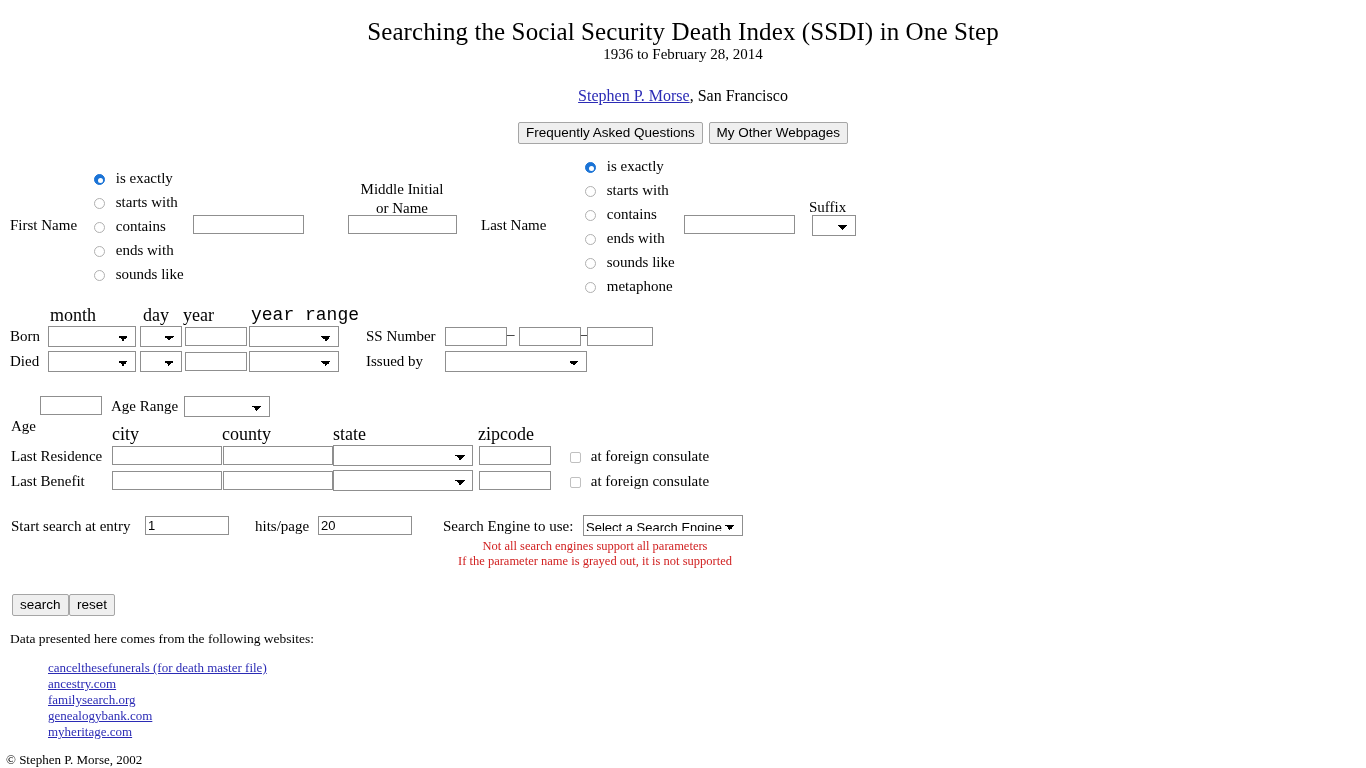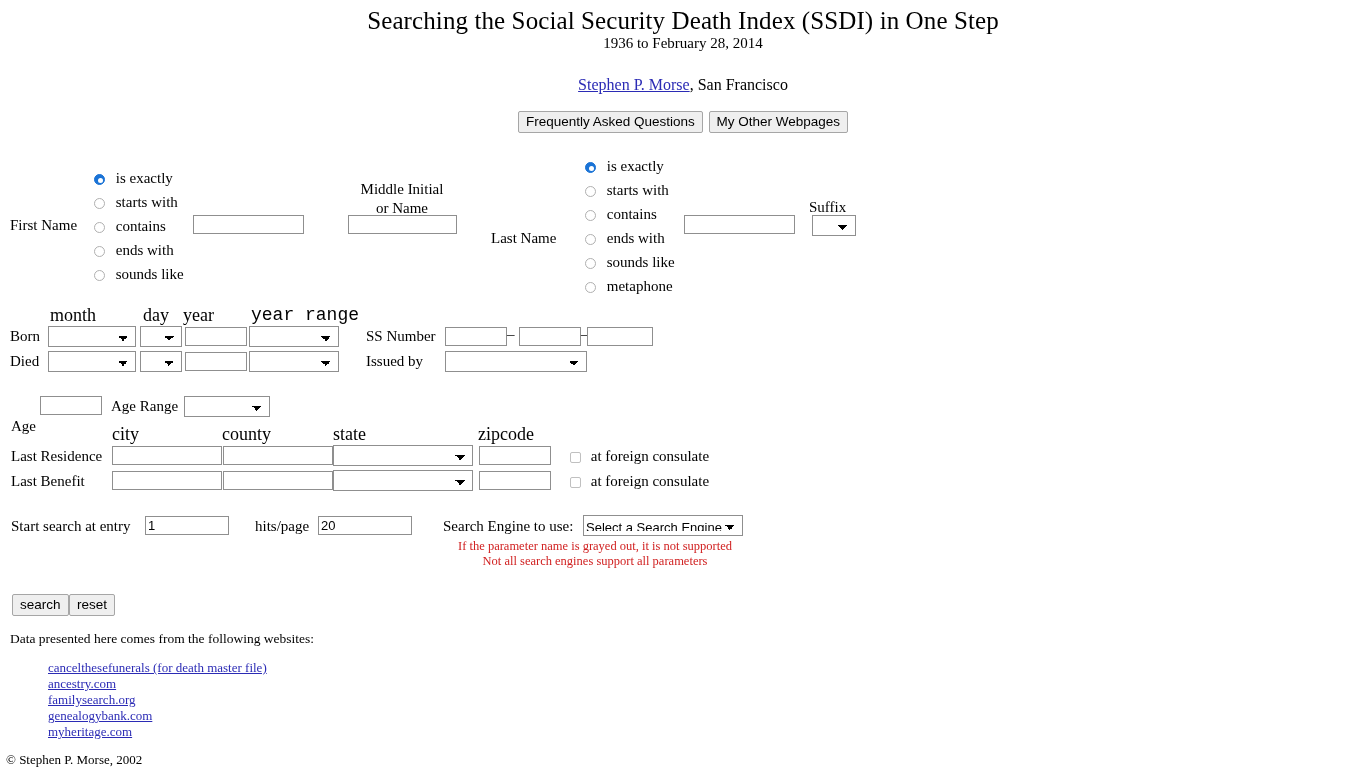--- a/index.html
+++ b/index.html
@@ -17,21 +17,21 @@
     position: relative;
     overflow: hidden;
   }
 
   
   .page-title {
     text-align: center;
     font-size: 25px;
     font-weight: normal;
     margin: 0;
-    padding-top: 7px;
+    padding-top: 18px;
     letter-spacing: 0.1px;
   }
   .page-subtitle {
     text-align: center;
     font-size: 15px;
   }
   .byline {
     text-align: center;
     font-size: 16px;
     margin-top: 24px;
@@ -197,21 +197,21 @@
 </div>
 
 <input type="text" class="abs" style="left: 193px; top: 215px; width: 105px;" value="">
 
 <div class="abs lbl" style="left:348px; top:180px; width:108px; text-align:center; line-height:19px;">
   <span>Middle Initial</span><br>
   <span>or Name</span>
 </div>
 <input type="text" class="abs" style="left: 348px; top: 215px; width: 103px;" value="">
 
-<div class="abs lbl" style="left:491px; top:217px;margin-top:13px;">Last Name</div>
+<div class="abs lbl" style="left:481px; top:217px;">Last Name</div>
 
 <div class="abs" style="left:585px; top:154px;">
   <div class="radio-line">
     <input type="radio" name="lname-match" checked="" style="">
     <label>is exactly</label>
   </div>
   <div class="radio-line">
     <input type="radio" name="lname-match" style="">
     <label>starts with</label>
   </div>
@@ -322,22 +322,22 @@
 
 <div class="abs lbl" style="left:255px; top:518px;">hits/page</div>
 <input type="text" class="abs" style="left: 318px; top: 516px; width: 88px;" value="20">
 
 <div class="abs lbl" style="left:443px; top:518px;">Search Engine to use:</div>
 <select class="abs" style="left:583px; top:515px; width:160px;">
   <option>Select a Search Engine</option>
 </select>
 
 <div class="abs red-note" style="left:395px; top:539px; width:400px;">
+  <div>Not all search engines support all parameters</div>
   <div>If the parameter name is grayed out, it is not supported</div>
-  <div>Not all search engines support all parameters</div>
 </div>
 
 <button class="nav-btn abs" style="left:11px; top:594px;">search</button>
 <button class="nav-btn abs" style="left:68px; top:594px;">reset</button>
 
 <div class="abs datafrom" style="left:10px; top:631px;">Data presented here comes from the following websites:</div>
 
 <div class="abs links-list" style="left:48px; top:660px;">
   <a href="#">cancelthesefunerals (for death master file)</a>
   <a href="#">ancestry.com</a>

